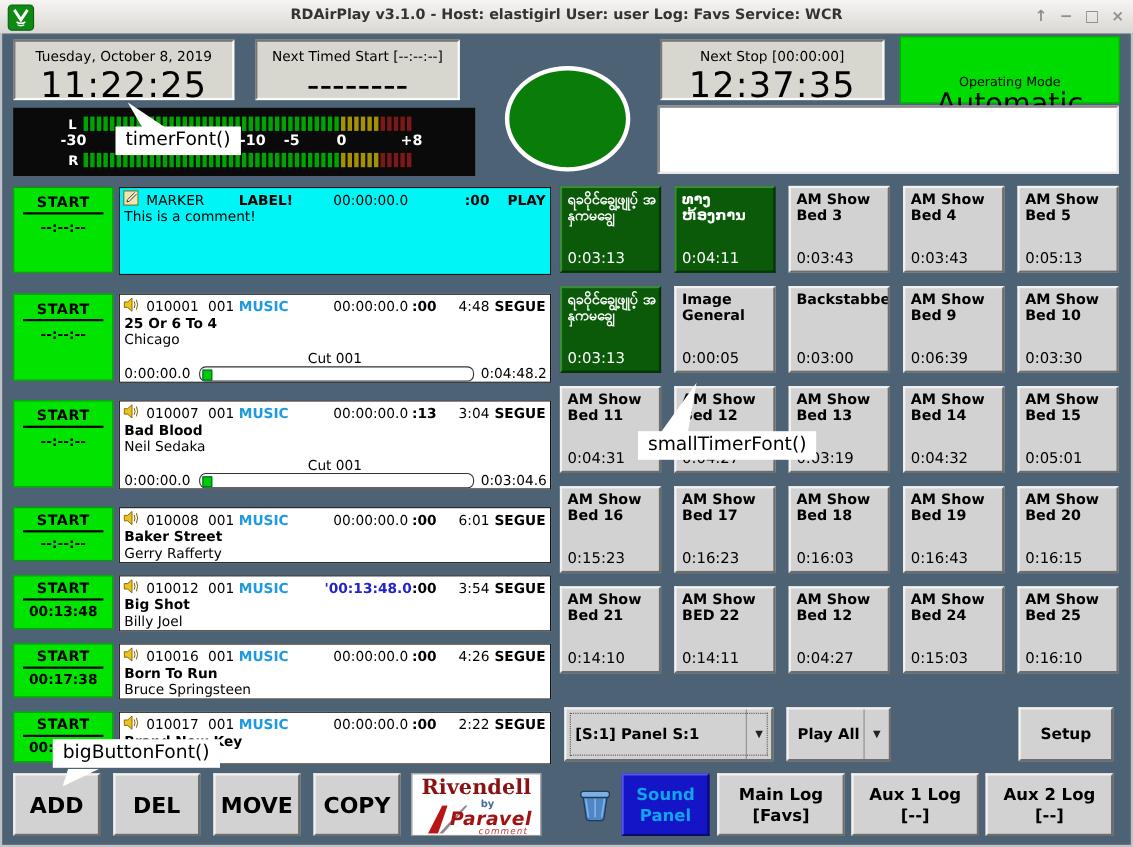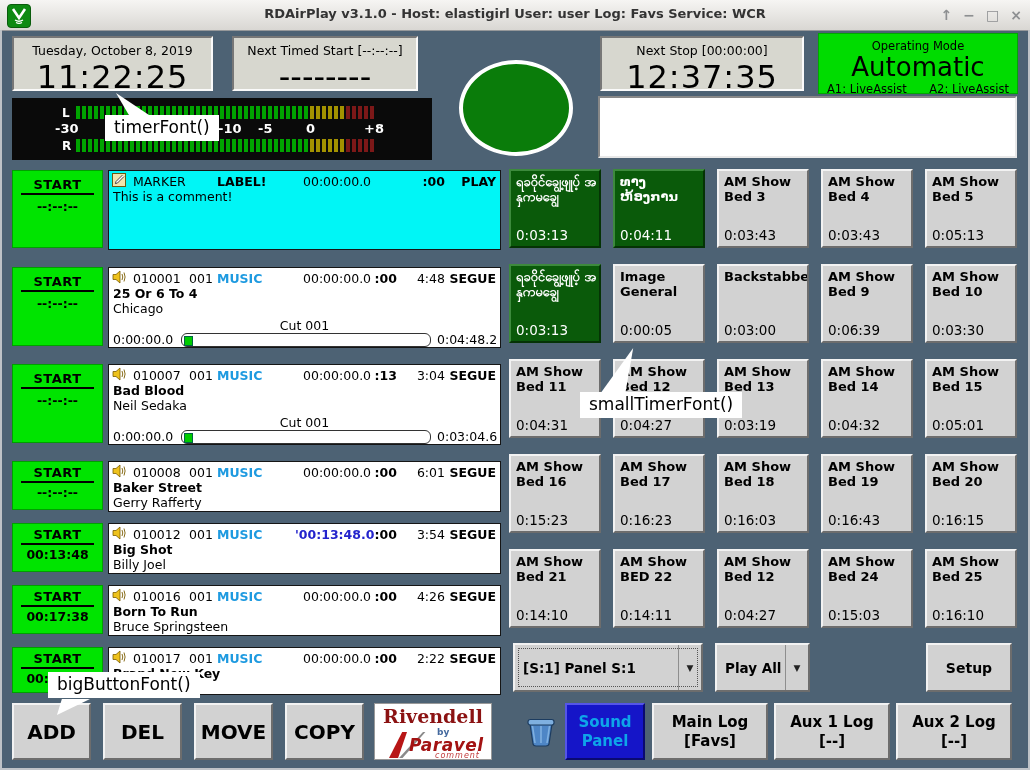--- a/index.html
+++ b/index.html
@@ -13,21 +13,21 @@
   .appicon{left:7px;top:4px;width:22px;height:22px;background:#0e8a12;border-radius:4px;
     border:1px solid #0a5c0c;display:flex;align-items:center;justify-content:center;}
   .wctl{top:5px;height:20px;display:flex;gap:11px;right:8px;align-items:center;}
   .wctl span{color:#8d8f91;font-weight:bold;font-size:14px;line-height:20px;}
   
   .lcd{background:#d7d7cf;border:2px solid;border-color:#777 #fafafa #fafafa #777;
        box-sizing:border-box;text-align:center;}
   .lcd .sm{font-size:12.5px;padding-top:5px;}
   .lcd .big{font-size:32px;margin-top:0px;letter-spacing:1px;white-space:nowrap;}
   .mode{background:#00dc00;border:1px solid #00a800;box-sizing:border-box;text-align:center;}
-  .mode .m1{font-size:11.5px;padding-top:5px;}
+  .mode .m1{font-size:11.5px;padding-top:5px;margin-top:28px;}
   .mode .m2{font-size:26px;line-height:28px;}
   .mode .m3{font-size:11.5px;display:flex;justify-content:space-between;padding:1px 8px 0 8px;}
   .circle{border-radius:50%;background:#0a7c0a;border:4px solid #fff;}
   .msgbox{background:#fff;border:2px solid;border-color:#888 #e8e8e8 #e8e8e8 #888;box-sizing:border-box;}
   
   .meter{left:12px;top:98px;width:420px;height:62px;background:#0a0a0a;}
   .meter .ch{position:absolute;left:50px;font-size:12px;font-weight:bold;color:#fff;}
   .segrow{position:absolute;left:64px;white-space:nowrap;font-size:0;}
   .seg{display:inline-block;width:4px;height:13px;margin-right:2px;}
   .sg{background:#00a400;} .sy{background:#a39200;} .sr{background:#7c1818;}
@@ -55,21 +55,21 @@
   .h-trans{right:4px;top:3px;font-weight:bold;}
   .l-title{left:4px;top:18px;font-weight:bold;}
   .l-artist{left:4px;top:33px;}
   .l-cut{left:0;top:50px;width:100%;text-align:center;}
   .l-pos{left:4px;top:64px;} .l-dur{left:328px;top:64px;}
   .pbar{position:absolute;left:72px;top:65px;width:248px;height:12px;background:#fff;
         border:1px solid #333;border-radius:6px;}
   .pfill{position:absolute;left:2px;top:2px;width:7px;height:8px;background:#00cc00;border:1px solid #064;}
   
   .pgrid{left:509px;top:169px;width:508px;height:459px;display:grid;
-    grid-template-columns:repeat(5,92px);column-gap:12px;grid-auto-rows:79px;row-gap:16px;}
+    grid-template-columns:repeat(5,92px);column-gap:12px;grid-auto-rows:79px;row-gap:16px;gap:12px;}
   .pbtn{position:relative;background:#d2d2d2;border:2px solid;
     border-color:#f2f2f2 #6d6d6d #6d6d6d #f2f2f2;box-sizing:border-box;
     overflow:hidden;cursor:pointer;}
   .pbtn .plab{position:absolute;left:5px;top:3px;right:2px;font-size:13px;font-weight:bold;line-height:1.18;}
   .pbtn .ptime{position:absolute;left:5px;bottom:3px;font-size:13.5px;}
   .pgreen{background:#0a5a0a;color:#fff;border-color:#3d8a3d #053305 #053305 #3d8a3d;}
   
   .raised{background:#d2d2d2;border:2px solid;border-color:#f2f2f2 #6d6d6d #6d6d6d #f2f2f2;
     box-sizing:border-box;cursor:pointer;}
   .combo{display:flex;align-items:center;}

